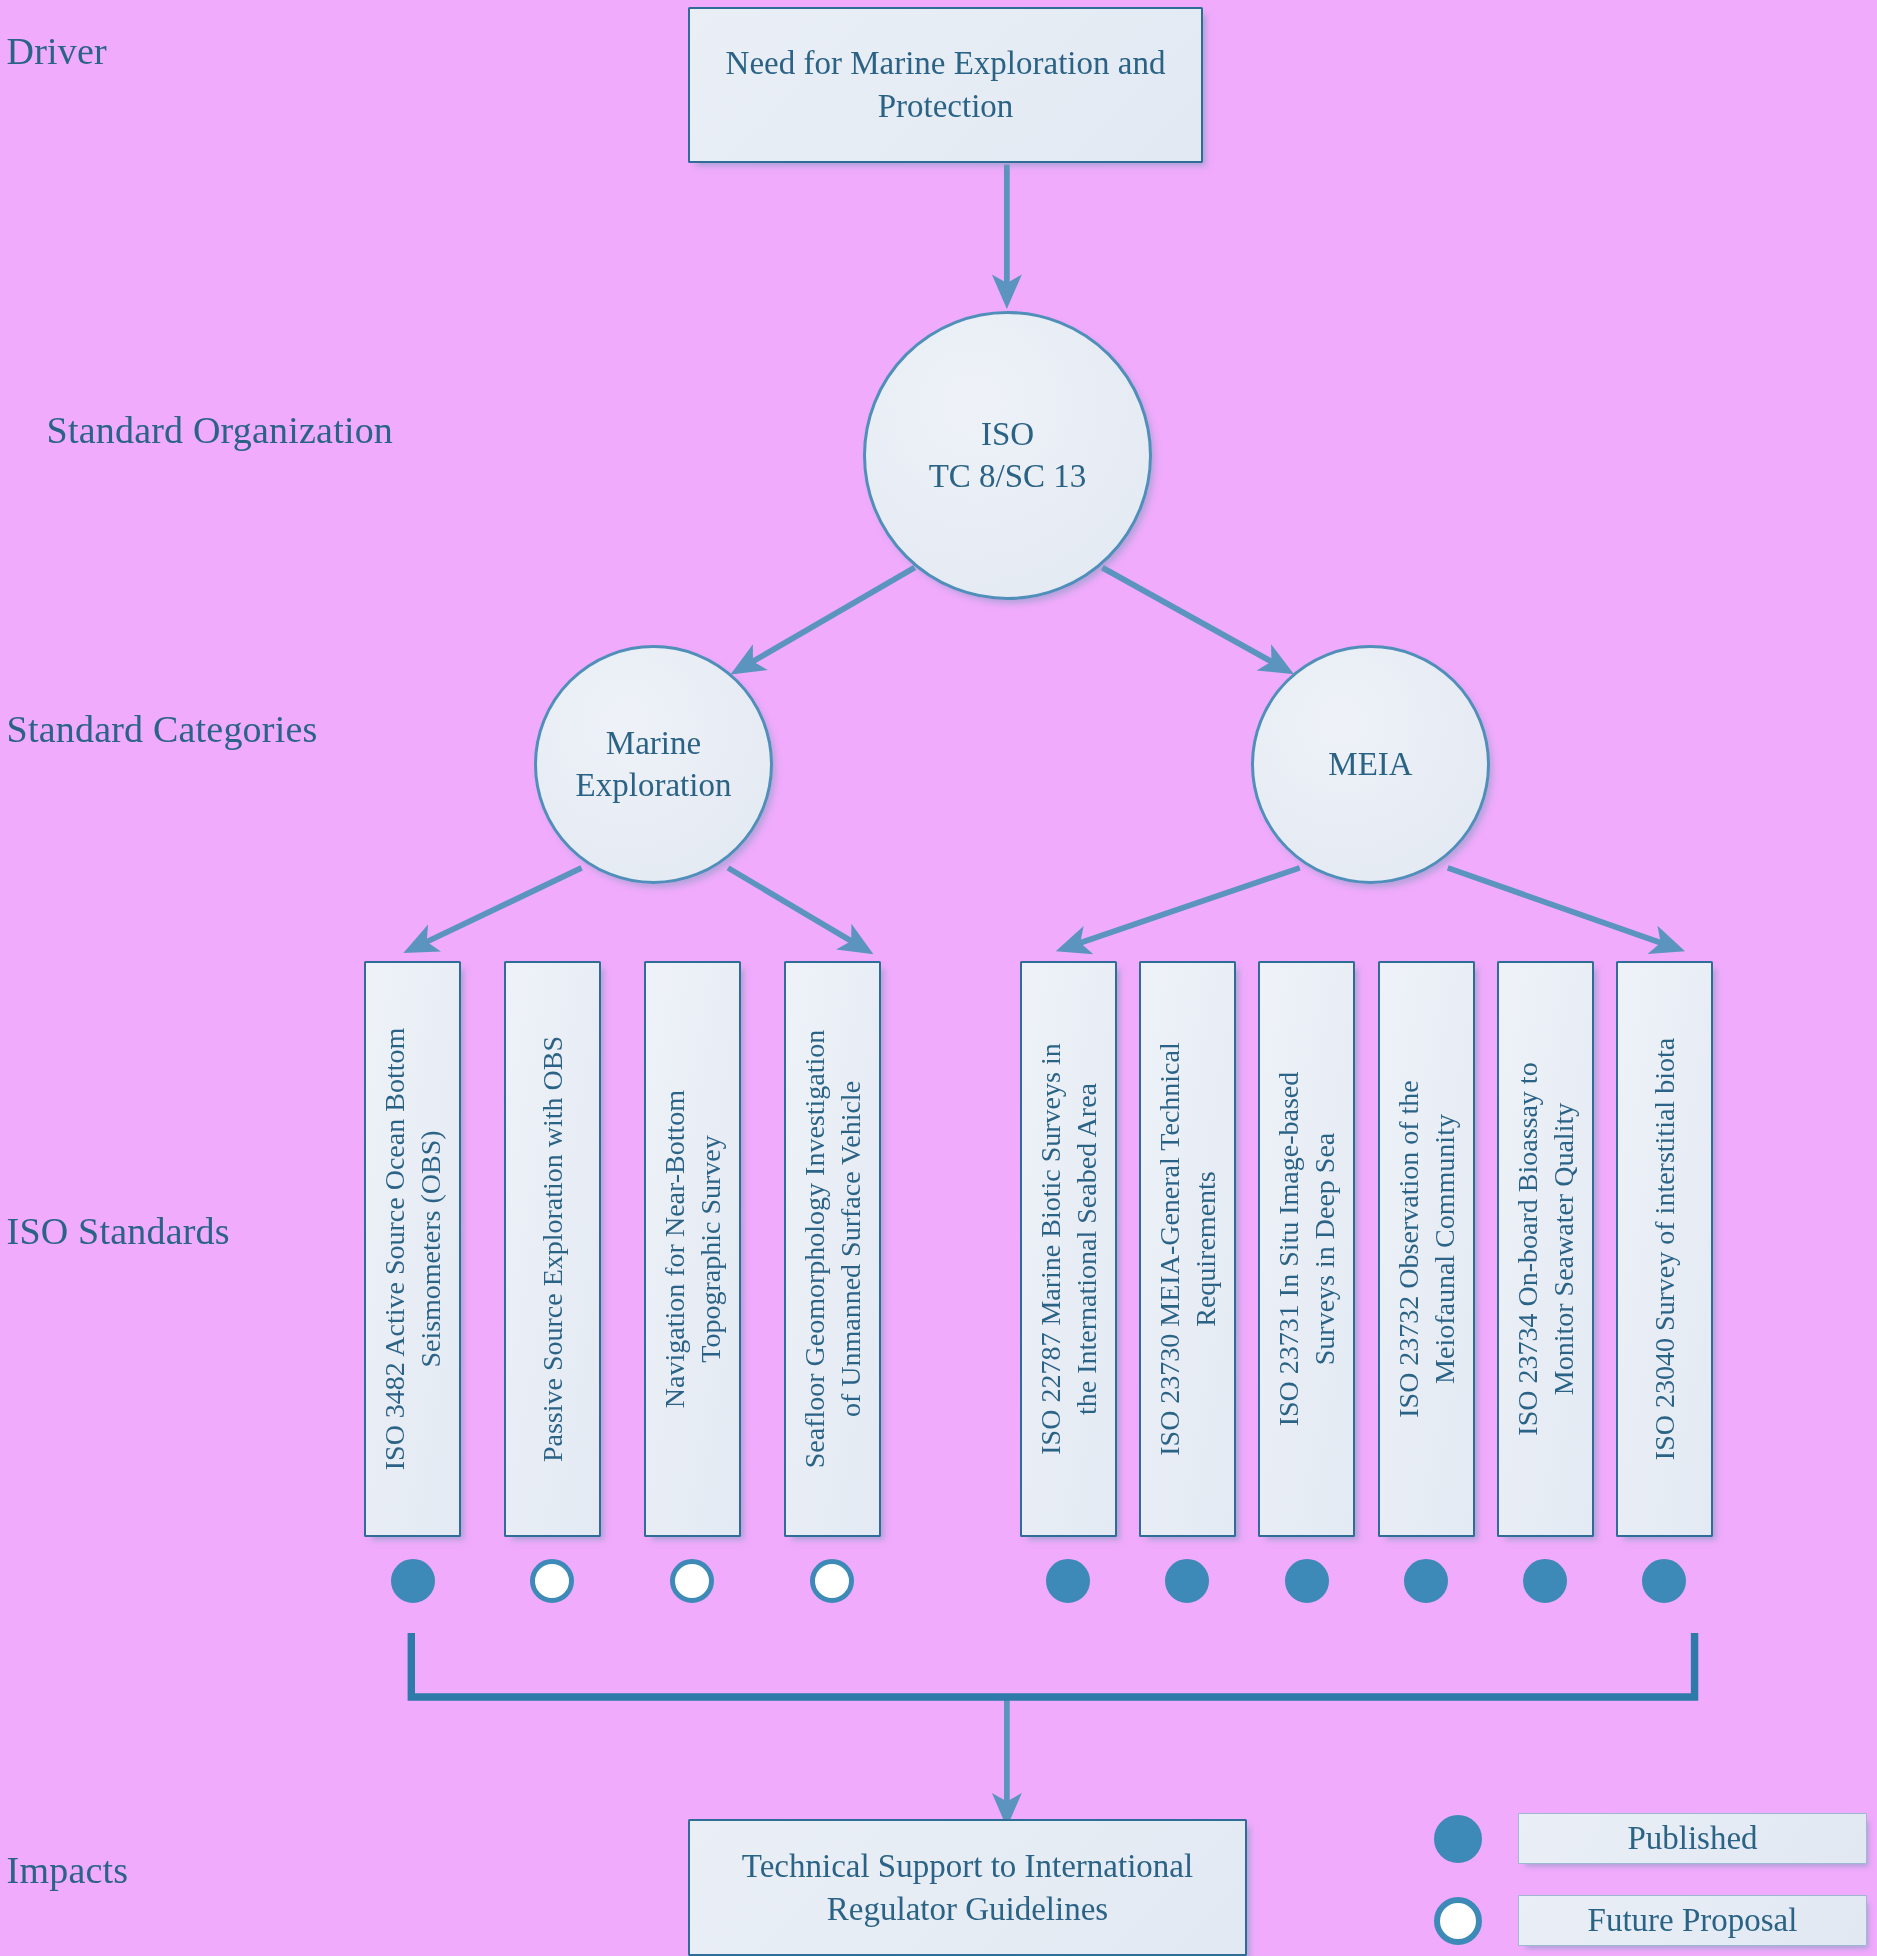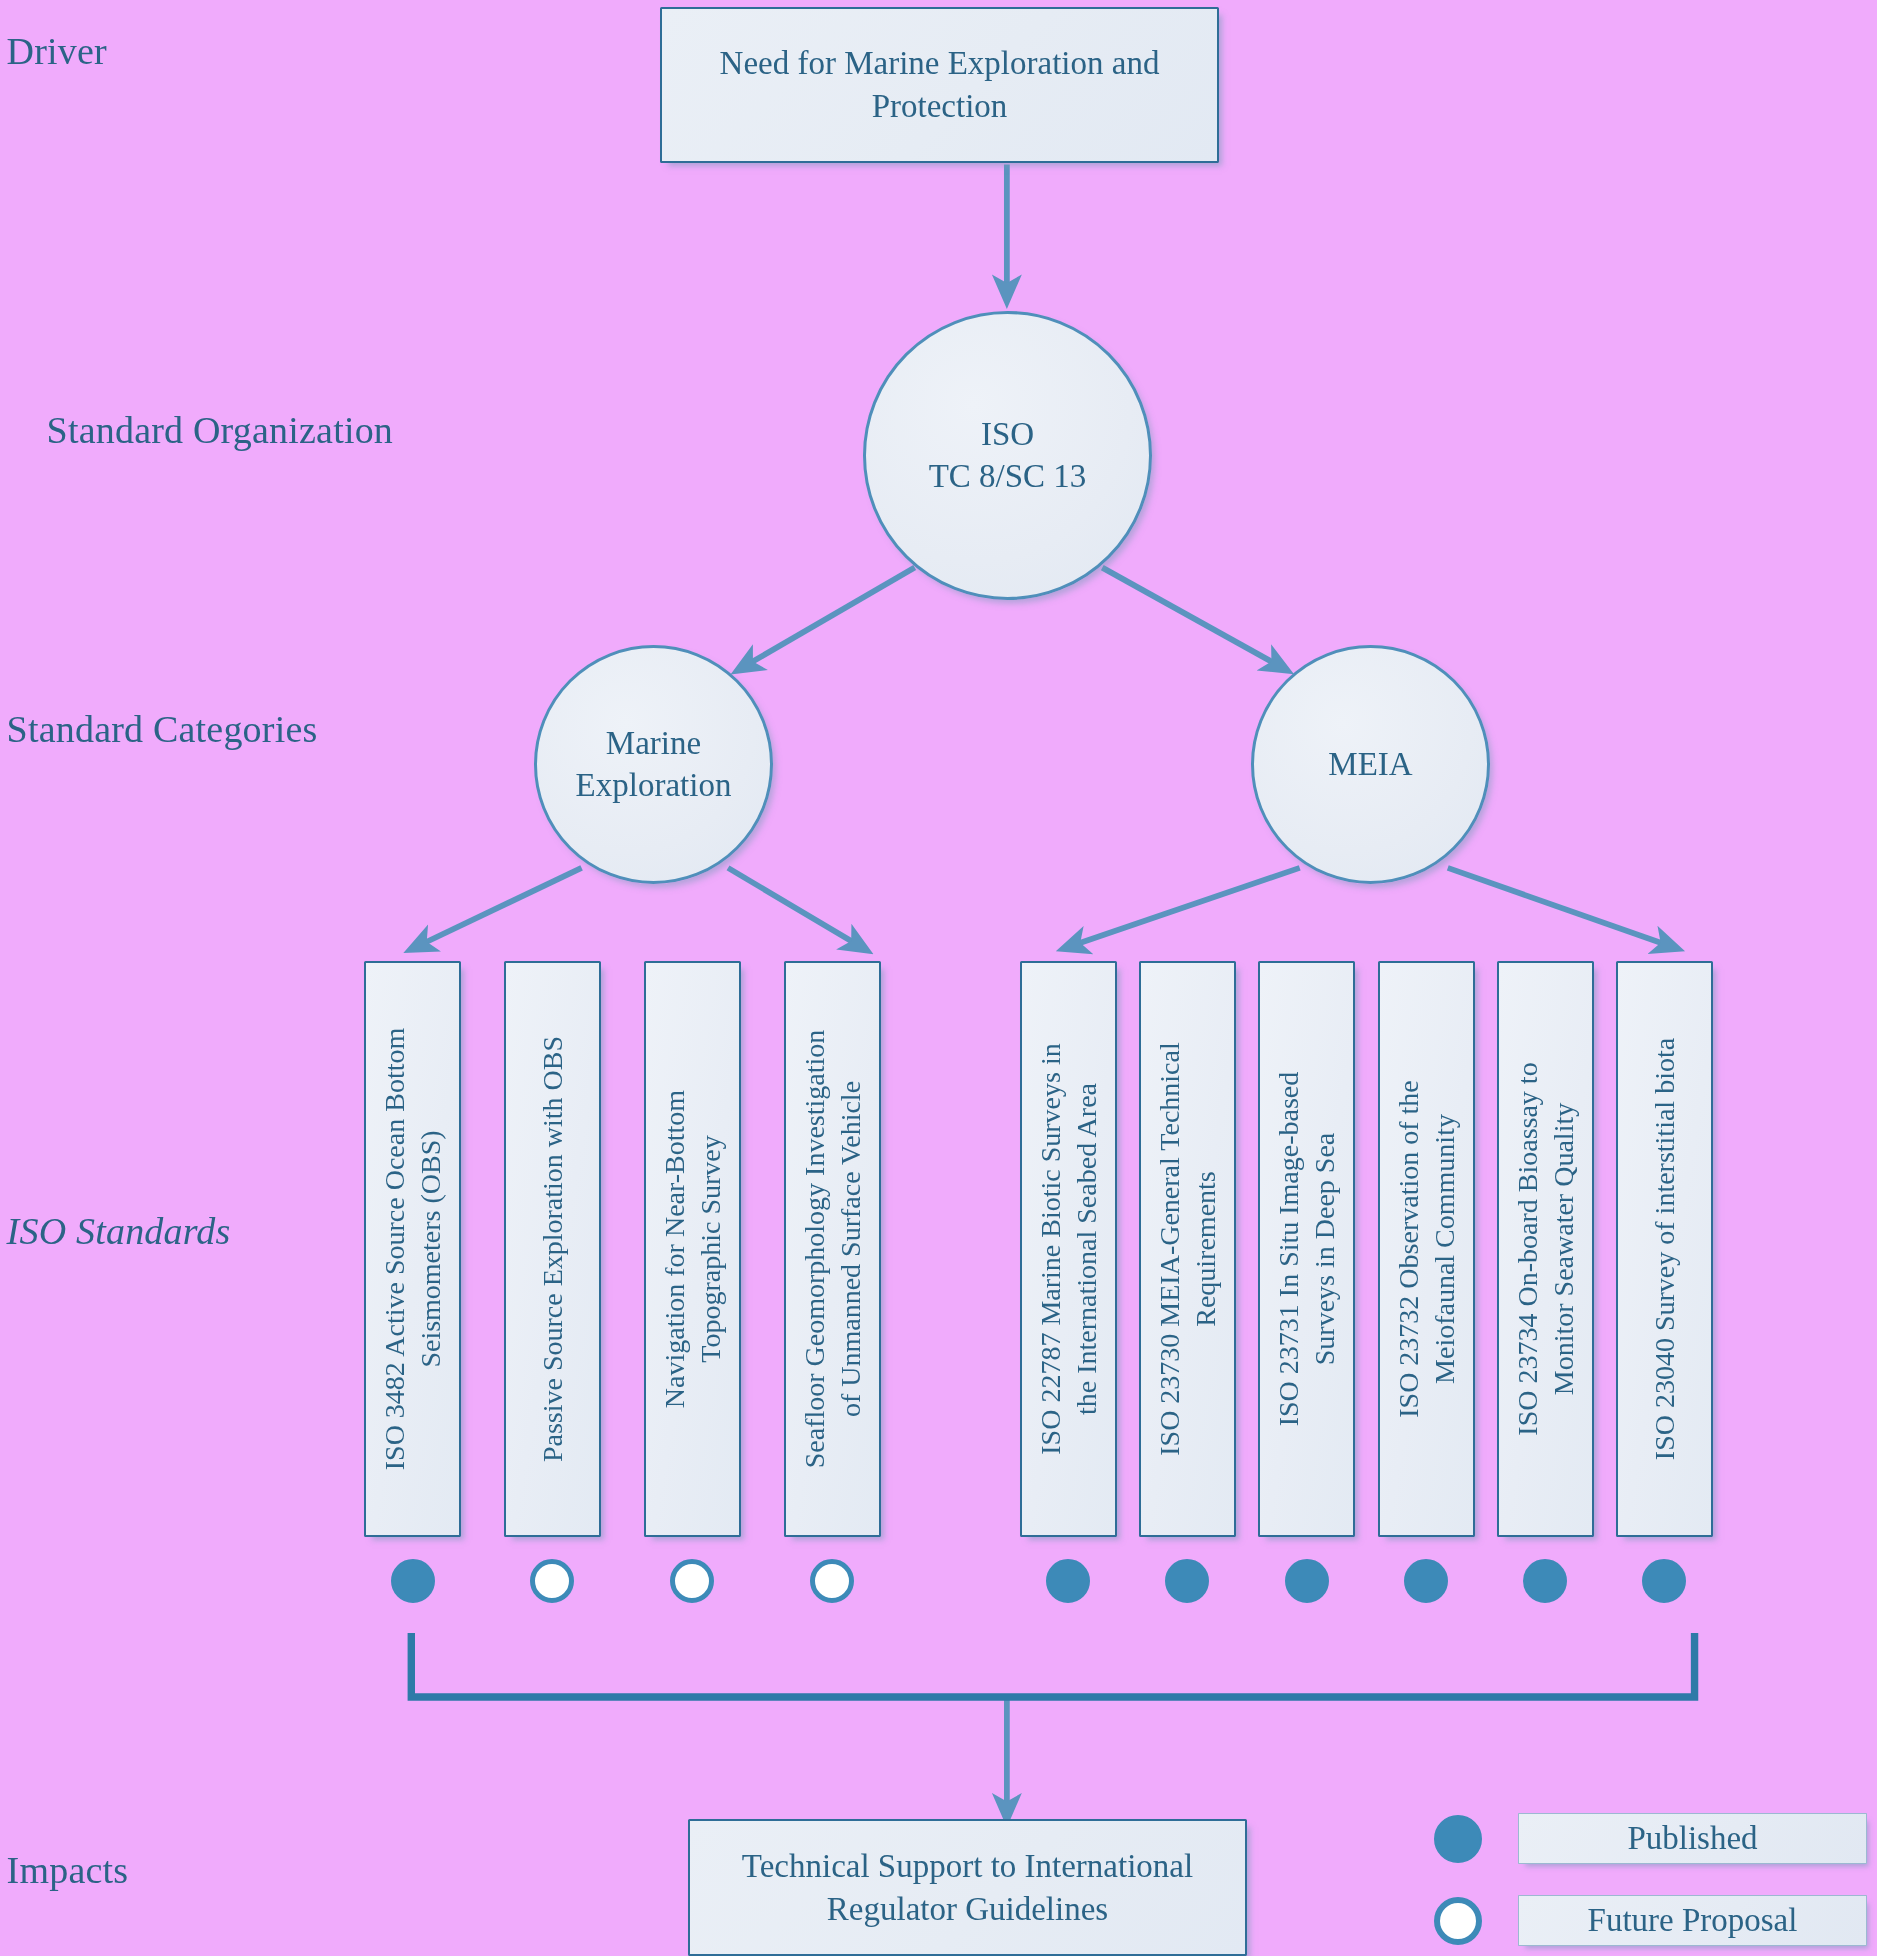--- a/index.html
+++ b/index.html
@@ -43,21 +43,21 @@
     border: 2.5px solid #2e6d97;
     border-radius: 1.6px;
     box-shadow: 5px 5.8px 5.8px -2.5px rgba(120,155,185,.55);
     display: flex;
     align-items: center;
     justify-content: center;
     text-align: center;
     color: #2b6386;
   }
   #driver-box {
-    left: 660px; top: 6.6px; width: 559px; height: 156px;
+    left: 688px; top: 6.6px; width: 515px; height: 156px;
     font-size: 33px; line-height: 1.28;
     padding: 0 33px;
   }
   #impacts-box {
     left: 688px; top: 1819px; width: 559px; height: 137px;
     font-size: 33px; line-height: 1.28;
     padding: 0 30px;
   }
 
   
@@ -190,21 +190,21 @@
     </g>
 
     <g stroke="#2e7aa8" stroke-width="9" fill="none" stroke-linecap="butt">
       <path d="M500,1985 L500,2063 L2060,2063 L2060,1985"></path>
     </g>
   </svg>
 
   <div class="row-label" style="left:6.6px; top:31px;">Driver</div>
   <div class="row-label" style="left:6.6px; top:410px;margin-left:40px;">Standard Organization</div>
   <div class="row-label" style="left:6.6px; top:709px;">Standard Categories</div>
-  <div class="row-label" style="left:6.6px; top:1211px;font-style:italic;">ISO Standards</div>
+  <div class="row-label" style="left:6.6px; top:1211px;">ISO Standards</div>
   <div class="row-label" style="left:6.6px; top:1850px;">Impacts</div>
 
   <div class="procbox" id="driver-box">
     <span>Need for Marine Exploration and Protection</span>
   </div>
 
   <div class="circ" id="iso-circle">
     <span style="white-space:pre-line;">ISO
 TC 8/SC 13</span>
   </div>

